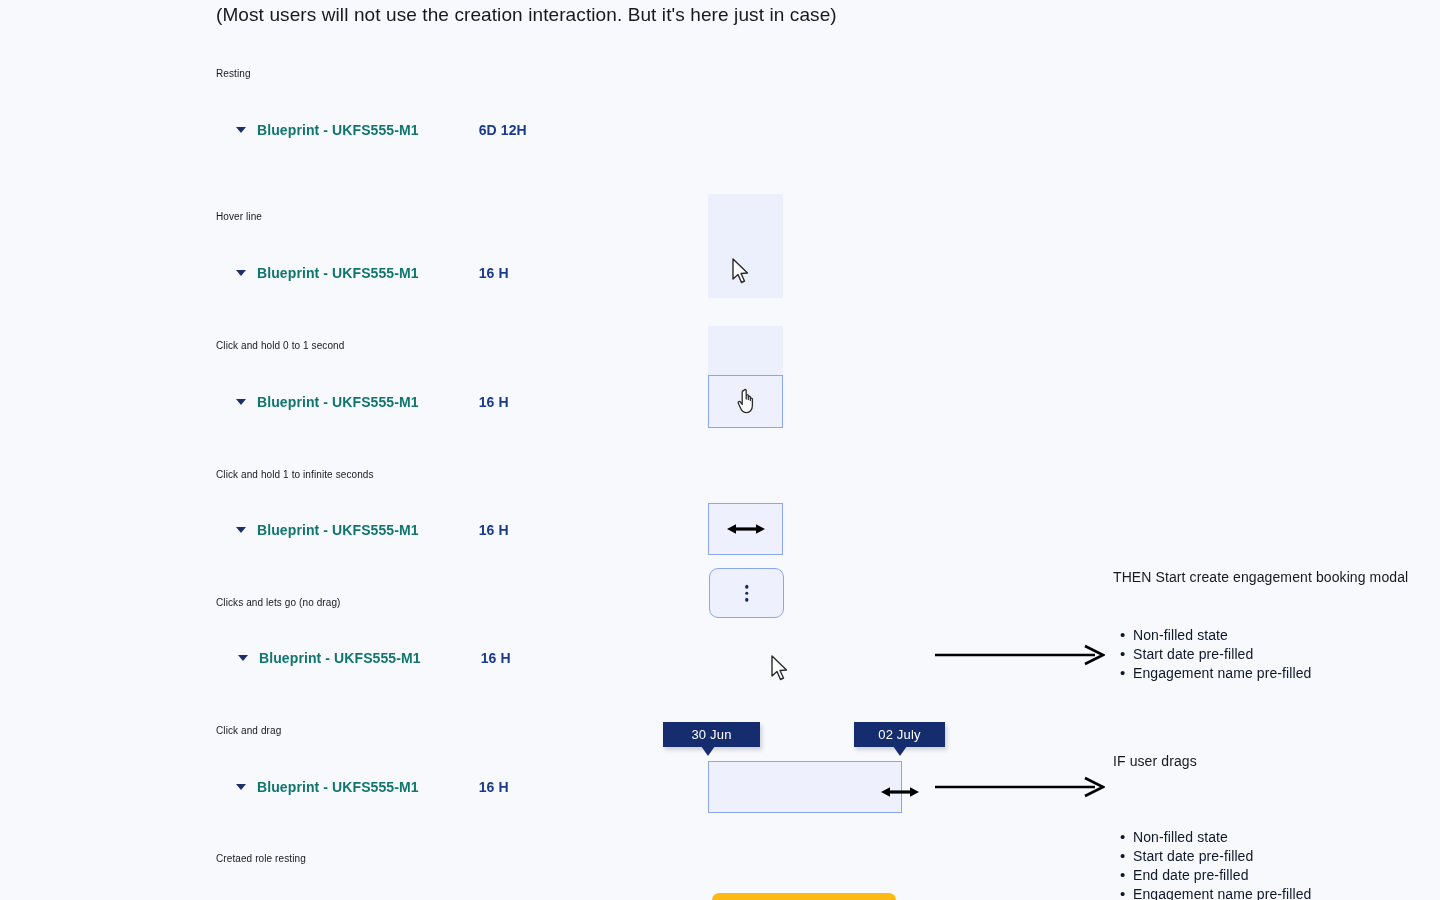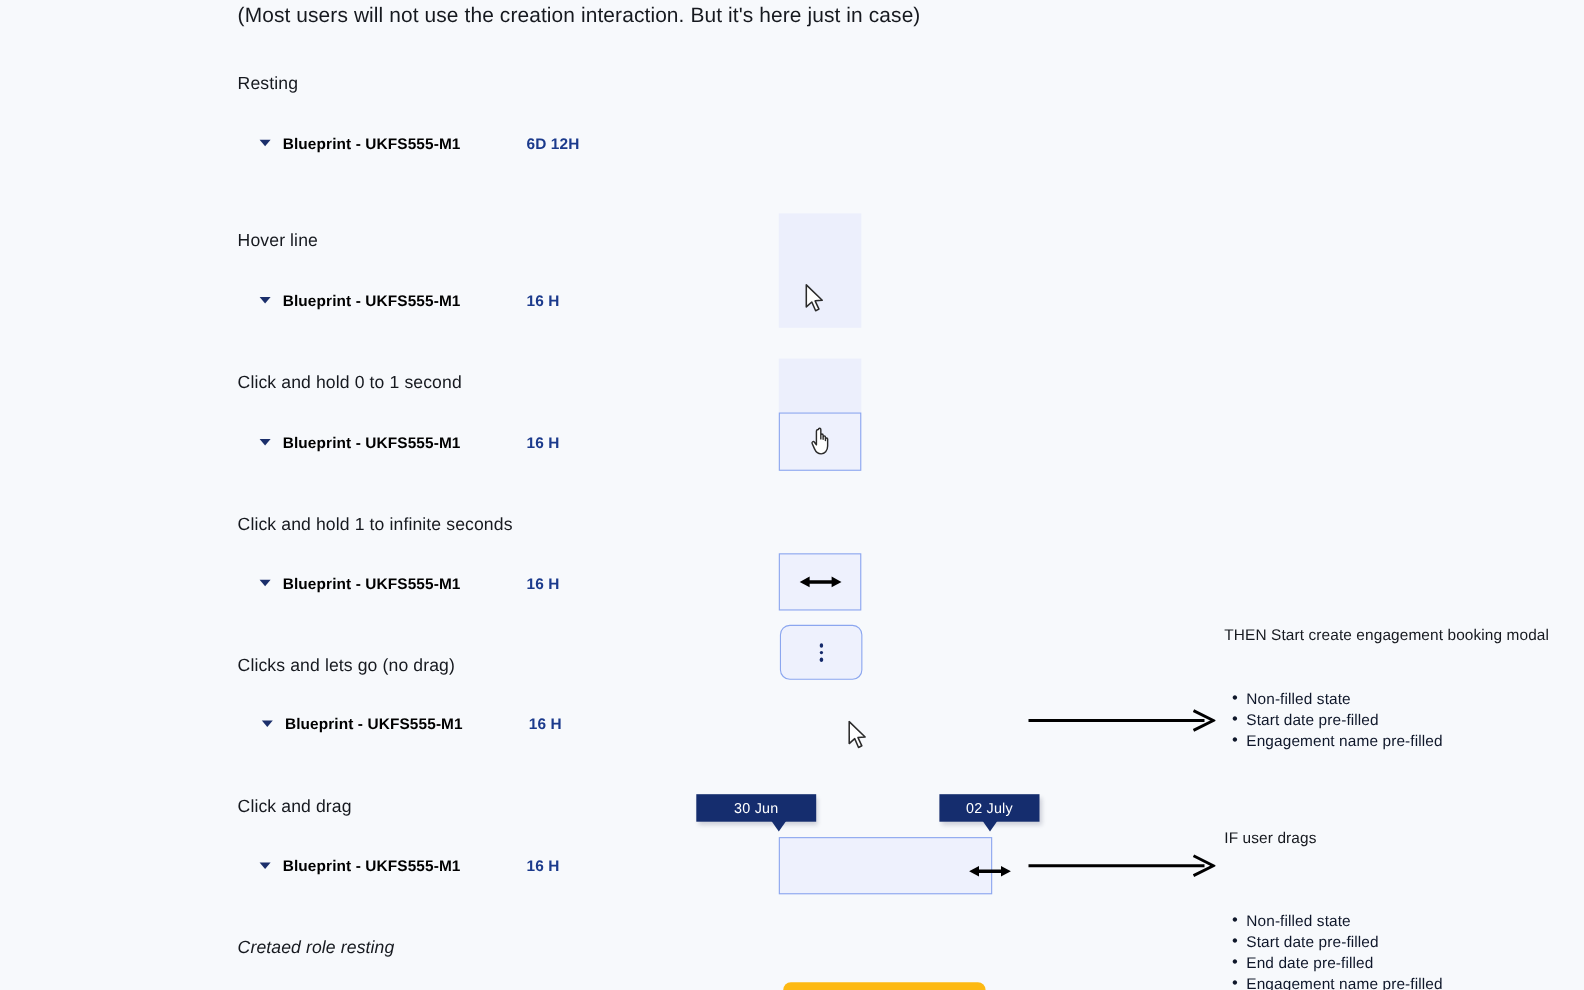--- a/index.html
+++ b/index.html
@@ -12,34 +12,34 @@
   #stage { position:relative; width:1440px; height:900px; }
 
   .abs { position:absolute; }
 
   
   .intro {
     left:216px; top:4px;
     font-size:19px; color:#16191f; letter-spacing:.1px;
   }
   .section-label {
-    font-size:16px; color:#16191f; letter-spacing:.1px; white-space:nowrap;
+    font-size:10px; color:#16191f; letter-spacing:.1px; white-space:nowrap;
   }
 
   
   .bp-row { display:flex; align-items:center; white-space:nowrap; }
   .bp-caret {
     width:0; height:0;
     border-left:5px solid transparent;
     border-right:5px solid transparent;
     border-top:6px solid #1b2f6b;
     margin-right:11px;
   }
   .bp-name {
-    font-size:14px; font-weight:600; color:#000000; letter-spacing:.1px;
+    font-size:14px; font-weight:600; color:#0f766e; letter-spacing:.1px;
   }
   .bp-dur {
     font-size:14px; font-weight:700; color:#1b3a8c; letter-spacing:.1px;
   }
 
   
   .cell-plain {
     background:#eceffc;
   }
   .cell-sel {
@@ -189,21 +189,21 @@
     <li>Engagement name pre-filled</li>
   </ul>
 
   <div class="abs section-label" style="left:216px; top:725px;">Click and drag</div>
   <div class="abs bp-row" style="left:236px; top:779px;">
     <span class="bp-caret"></span>
     <span class="bp-name">Blueprint - UKFS555-M1</span>
     <span class="bp-dur" style="margin-left:60px;">16 H</span>
   </div>
 
-  <div class="abs badge" style="left:633px; top:722px; width:109px; height:25px;">30 Jun</div>
+  <div class="abs badge" style="left:663px; top:722px; width:97px; height:25px;">30 Jun</div>
   <div class="abs badge-tail" style="left:701px; top:746px;"></div>
 
   <div class="abs badge" style="left:854px; top:722px; width:91px; height:25px;">02 July</div>
   <div class="abs badge-tail" style="left:893px; top:746px;"></div>
 
   <div class="abs cell-sel" style="left:708px; top:761px; width:194px; height:52px;"></div>
 
   <div class="abs" style="left:880px; top:784px; width:40px; height:16px;">
     <svg width="40" height="16" viewBox="0 0 40 16">
       <path d="M9 8 L31 8" stroke="#000" stroke-width="3.2"></path>
@@ -222,17 +222,17 @@
   <div class="abs" style="left:1113px; top:752px; width:320px;">
     <div class="anno-title">IF user drags</div>
   </div>
   <ul class="abs anno-list" style="left:1113px; top:828px; width:320px;">
     <li>Non-filled state</li>
     <li>Start date pre-filled</li>
     <li>End date pre-filled</li>
     <li>Engagement name pre-filled</li>
   </ul>
 
-  <div class="abs section-label" style="left:216px; top:853px;font-style:italic;">Cretaed role resting</div>
+  <div class="abs section-label" style="left:216px; top:853px;">Cretaed role resting</div>
 
   <div class="abs yellow-bar" style="left:712px; top:893px; width:184px; height:14px;"></div>
 
 </div>
 
 </body></html>

